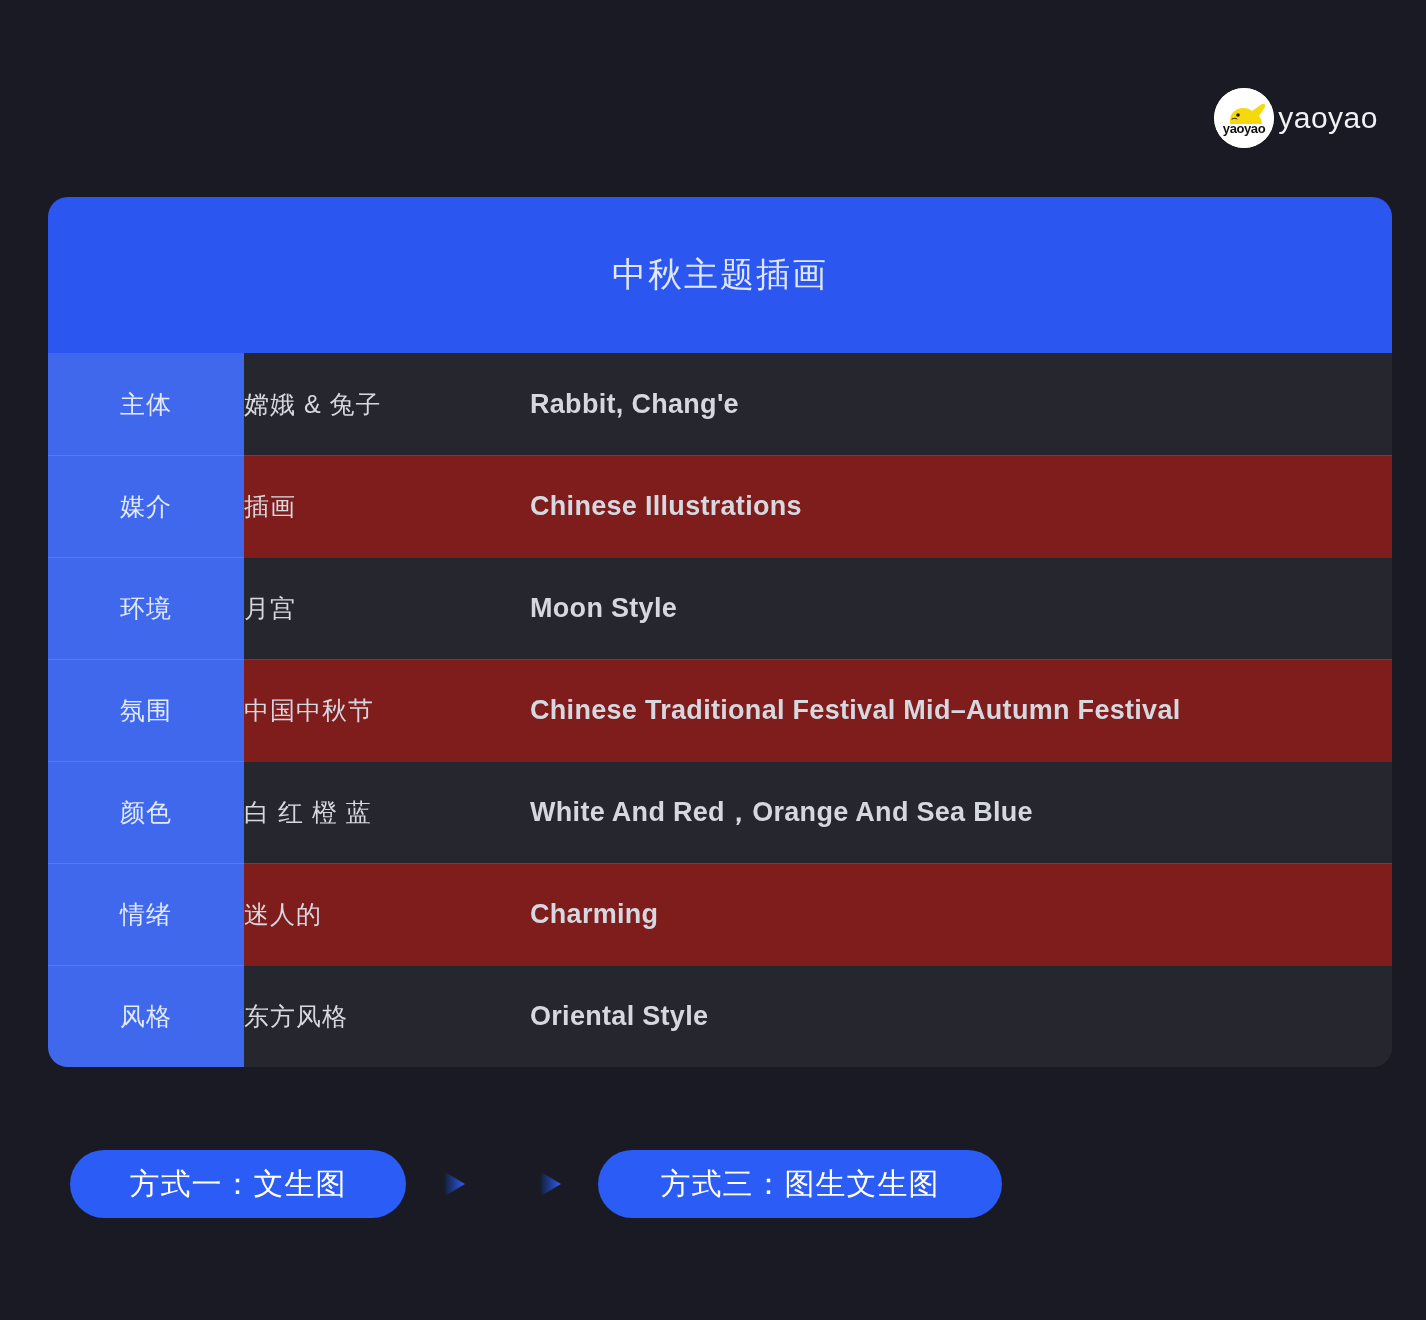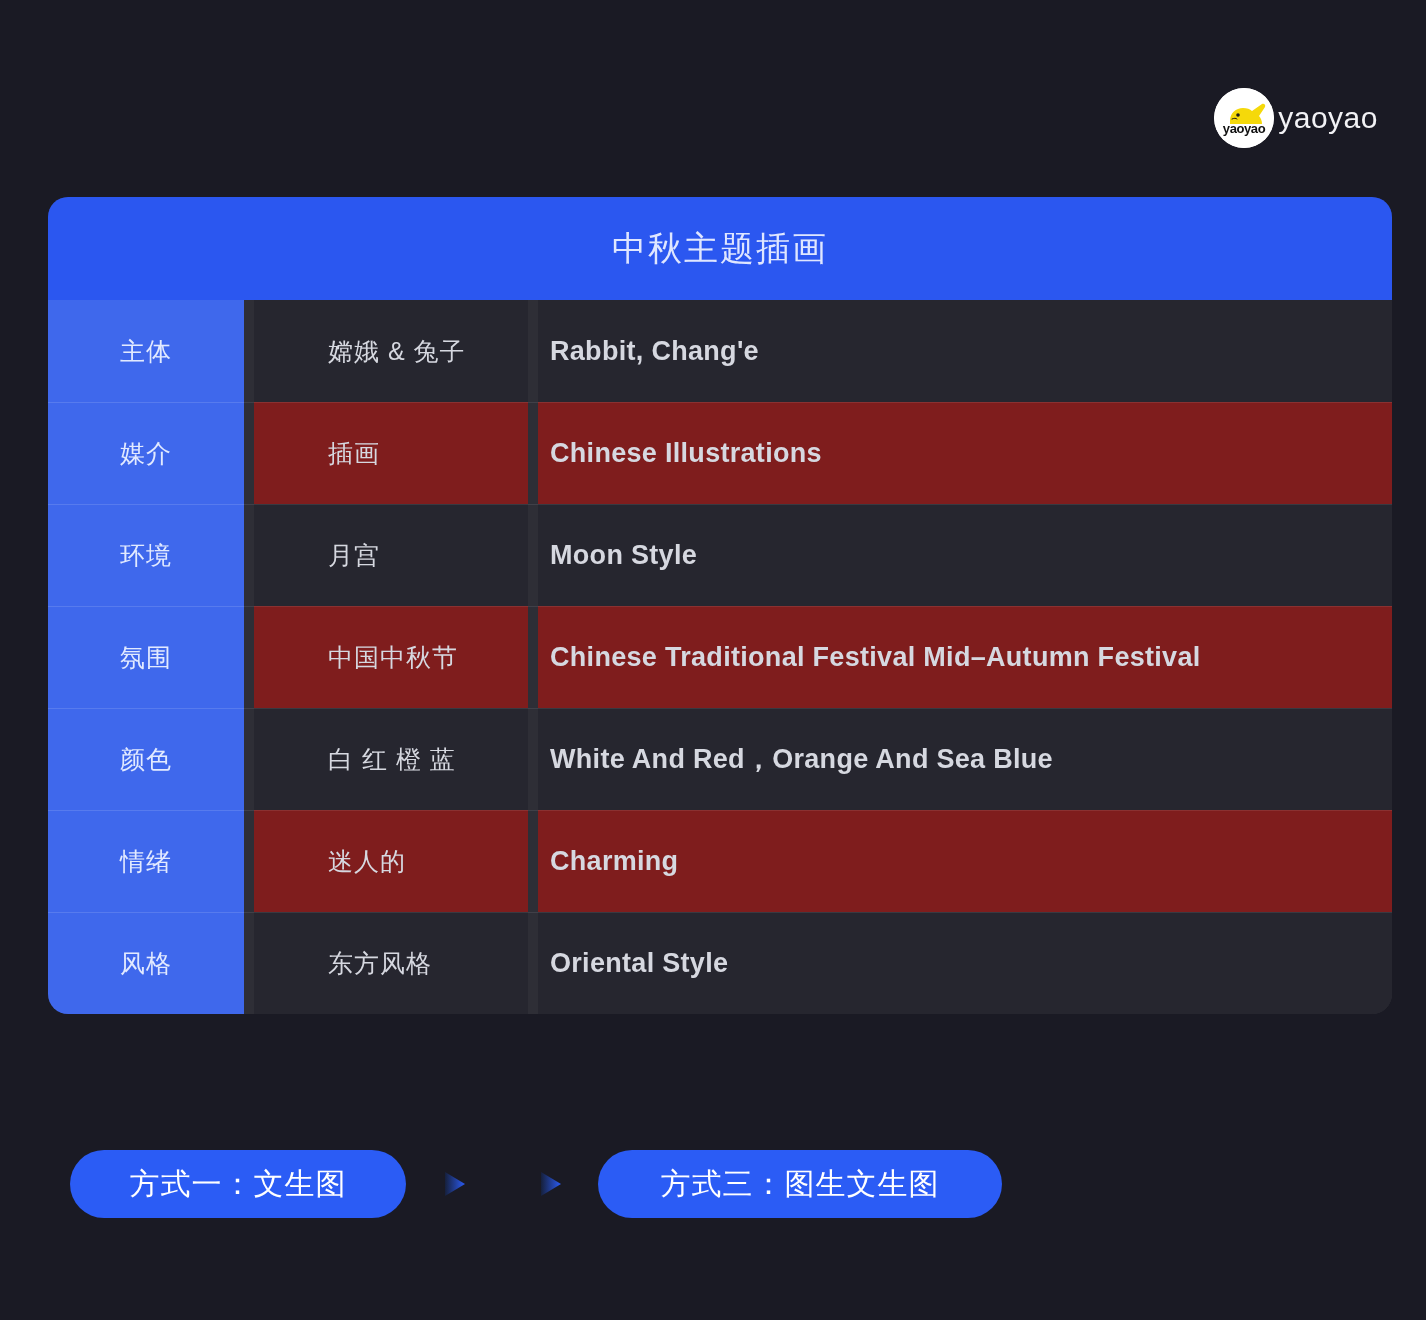--- a/index.html
+++ b/index.html
@@ -47,40 +47,39 @@
     position: absolute;
     left: 48px;
     top: 197px;
     width: 1344px;
     border-radius: 20px;
     overflow: hidden;
     background: #2e2e36;
   }
   .table-header {
     background: #2b57f0;
-    height: 103px;
+    height: 156px;
     display: flex;
     align-items: center;
     justify-content: center;
     font-family: Liberation Mono, monospace;
   }
   .table-header-title {
     color: #dfe6ff;
     font-size: 34px;
     letter-spacing: 2px;
     font-weight: 500;
   }
   .table-body { display: block; }
 
   .row {
     display: flex;
     align-items: stretch;
     min-height: 102px;
     position: relative;
-    gap: 10px;
   }
   .row + .row::before {
     content: "";
     position: absolute;
     left: 196px;
     right: 0;
     top: 0;
     height: 1px;
     background: rgba(255,255,255,0.09);
     z-index: 2;
@@ -110,21 +109,20 @@
     height: 1px;
     background: rgba(255,255,255,0.13);
   }
   .cell-cn {
     width: 274px;
     flex: 0 0 274px;
     color: #d6d8e0;
     font-size: 25px;
     display: flex;
     align-items: center;
-    padding-left: 74px;
     box-sizing: border-box;
     letter-spacing: 1px;
   }
   .cell-en {
     flex: 1 1 auto;
     color: #d6d8e0;
     font-size: 27px;
     display: flex;
     align-items: center;
     padding-left: 12px;

